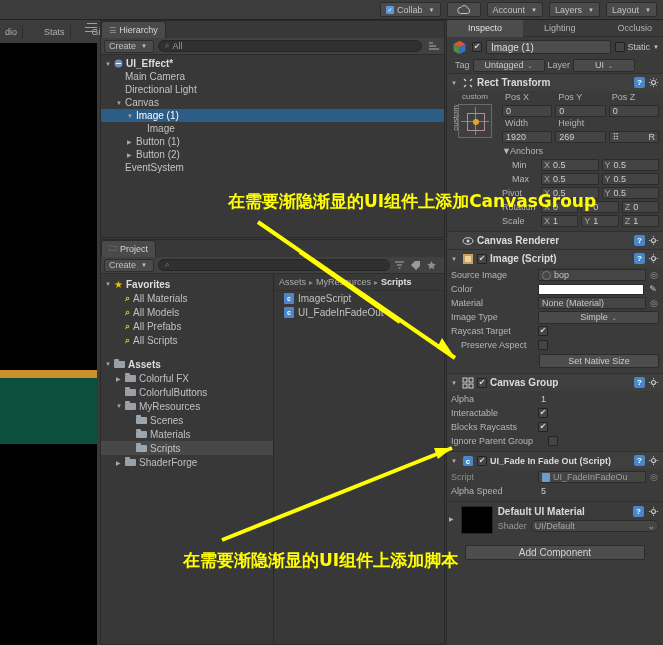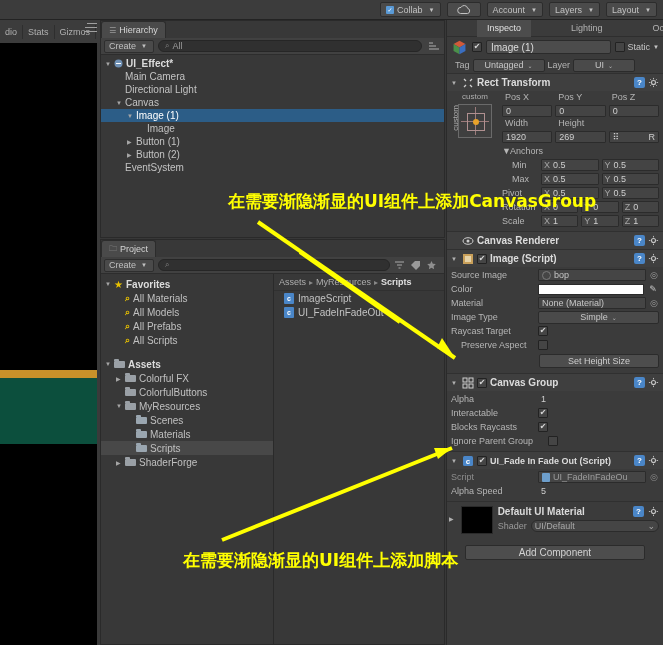--- a/index.html
+++ b/index.html
@@ -34,21 +34,21 @@
   .tb-cloud { width: 34px; justify-content: center; }
 
   
   .gameview {
     position: absolute; left: 0; top: 20px; width: 100px; height: 625px;
     background: #000; overflow: hidden;
   }
   .gv-toolbar {
     position: absolute; left: 0; top: 0; width: 100px; height: 23px;
     background: #3c3c3c; display: flex; align-items: center;
-    font-size: 9px; color: #b0b0b0;
+    font-size: 9px; color: #b0b0b0; gap: 16px;
   }
   .gv-tab { padding: 0 5px; border-right: 1px solid #2e2e2e; line-height: 14px; }
   .gv-burger {
     position: absolute; right: 3px; top: 3px; width: 12px; height: 9px;
     display: flex; flex-direction: column; justify-content: space-between;
   }
   .gv-burger i { display: block; height: 1px; background: #a0a0a0; }
   .gv-burger i:nth-child(1) { width: 10px; margin-left: 2px; }
   .gv-burger i:nth-child(2) { width: 12px; }
   .gv-burger i:nth-child(3) { width: 12px; }
@@ -107,21 +107,21 @@
   .folder { width: 11px; height: 8px; margin-right: 3px; flex: none; position: relative; }
   .folder i { position: absolute; left: 0; top: 1px; width: 11px; height: 7px; background: #9aa0a6; border-radius: 1px; }
   .folder i::before { content:""; position:absolute; left:0; top:-2px; width:5px; height:2px; background:#9aa0a6; border-radius:1px 1px 0 0; }
   .folder.blue i, .folder.blue i::before { background: #9aa6b0; }
   .assetfile { display: flex; align-items: center; height: 14px; padding-left: 10px; font-size: 10px; color: #c2c2c2; }
   .cs-icon { width: 10px; height: 11px; background: #4a86c8; border-radius: 1px; color: #fff; font-size: 7px; display: flex; align-items: center; justify-content: center; margin-right: 4px; flex: none; font-weight: bold; }
 
   
   .inspector { left: 446px; top: 20px; width: 217px; height: 625px; background: #3b3b3b; border-left: 1px solid #2a2a2a; overflow: hidden; }
   .i-tabbar { height: 17px; background: #3b3b3b; display: flex; align-items: center; font-size: 9px; color: #b2b2b2; border-bottom: 1px solid #2e2e2e; }
-  .i-tab { padding: 0 10px; height: 17px; display: flex; align-items: center; margin-left: 30px; }
+  .i-tab { padding: 0 21px; height: 17px; display: flex; align-items: center; }
   .i-tab.sel { background: #4c4c4c; color: #e0e0e0; }
   .i-lockrow { margin-left: auto; display: flex; align-items: center; gap: 3px; padding-right: 4px; }
 
   .go-header { height: 20px; display: flex; align-items: center; padding: 0 4px; background: #3b3b3b; gap: 4px; }
   .go-cube { width: 17px; height: 17px; flex: none; }
   .cbx { width: 10px; height: 10px; background: #454545; border: 1px solid #222; border-radius: 1px; display: inline-flex; align-items: center; justify-content: center; flex: none; }
   .cbx.on::after { content: "✔"; color: #d8d8d8; font-size: 8px; line-height: 1; }
   .namefield { flex: 1; height: 14px; background: #4c4c4c; border: 1px solid #2b2b2b; border-radius: 2px; font-size: 10px; color: #ddd; display: flex; align-items: center; padding: 0 4px; }
   .staticbox { display: flex; align-items: center; gap: 3px; font-size: 9px; color: #c5c5c5; }
   .tag-row { height: 16px; display: flex; align-items: center; gap: 3px; padding: 0 4px 0 8px; font-size: 9px; }
@@ -656,21 +656,21 @@
           </span>
         </div>
         <div class="prow">
           <span class="pname">Raycast Target</span>
           <span class="cbx on"></span>
         </div>
         <div class="prow">
           <span class="pname ind">Preserve Aspect</span>
           <span class="cbx"></span>
         </div>
-        <div class="btnwide">Set Height Size</div>
+        <div class="btnwide">Set Native Size</div>
       </div>
     </div>
 
     <div class="comp">
       <div class="comp-head">
         <span class="arrow">▼</span>
         <svg class="comp-ico" viewBox="0 0 12 12">
           <rect x="1" y="1" width="4" height="4" fill="none" stroke="#d0d0d0" stroke-width="1"></rect>
           <rect x="7" y="1" width="4" height="4" fill="none" stroke="#d0d0d0" stroke-width="1"></rect>
           <rect x="1" y="7" width="4" height="4" fill="none" stroke="#d0d0d0" stroke-width="1"></rect>

